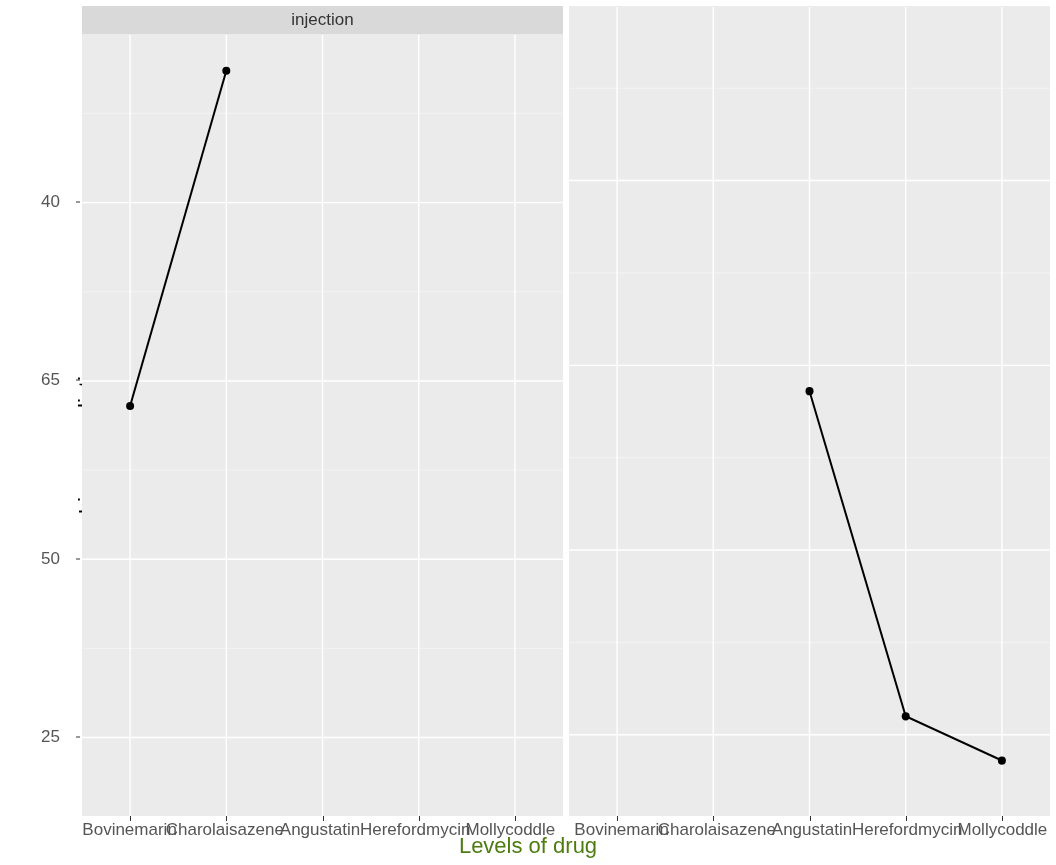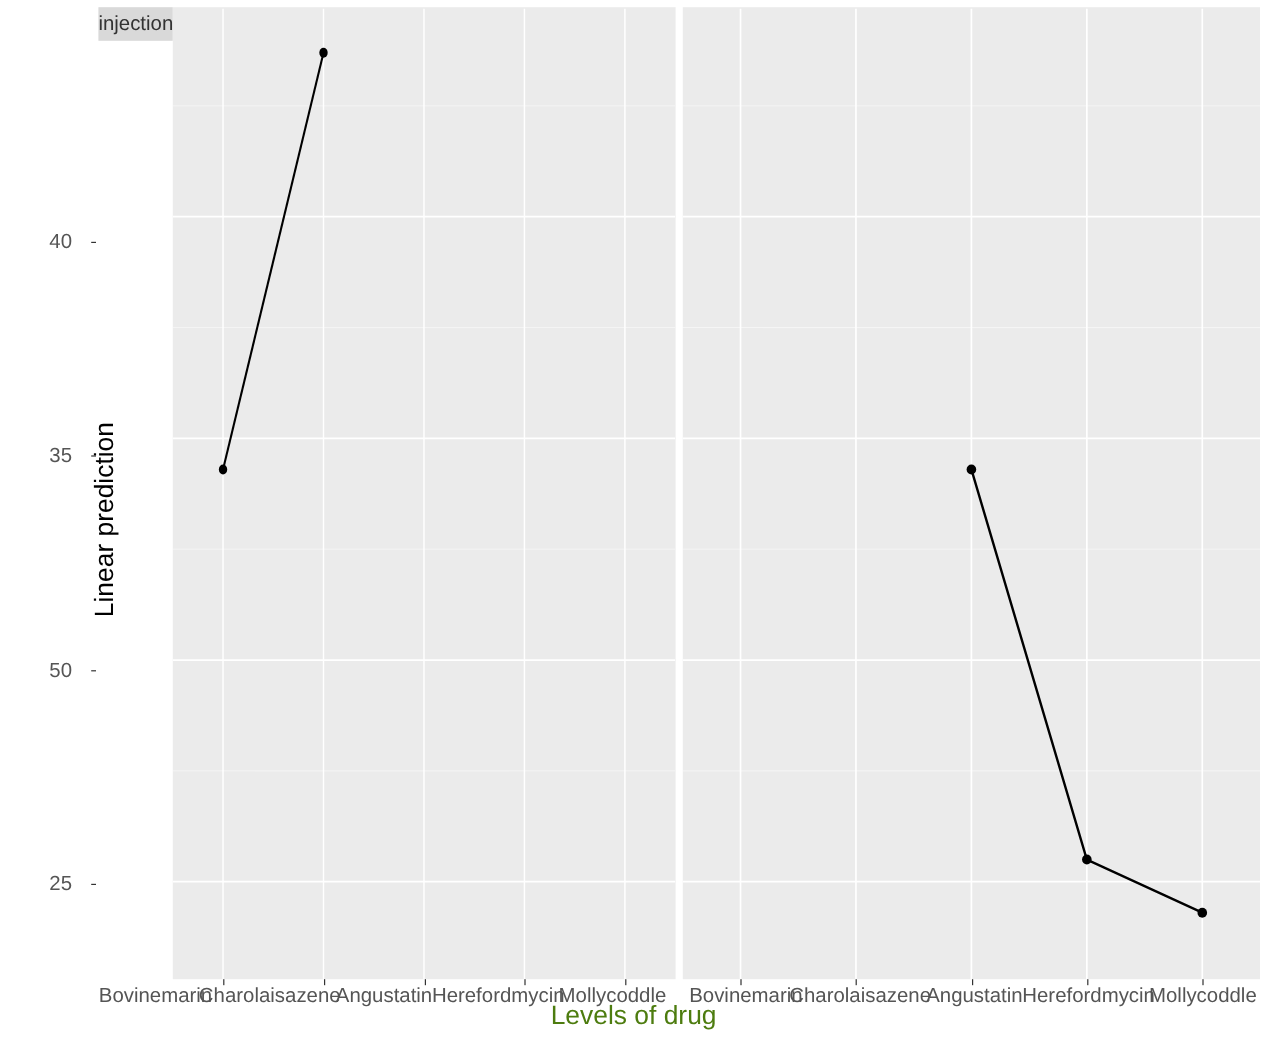--- a/index.html
+++ b/index.html
@@ -57,21 +57,21 @@
     left: 82px;
     top: 6px;
     width: 968px;
     height: 810px;
     display: flex;
     gap: 6px;
   }
   .facet {
     flex: 1 1 0;
     display: flex;
-    flex-direction: row;
+    flex-direction: column;
     position: relative;
   }
   .strip {
     background: #d9d9d9;
     color: #333;
     font-size: 17px;
     height: 28px;
     display: flex;
     align-items: center;
     justify-content: center;
@@ -132,21 +132,21 @@
 <body>
 
 <div class="chart">
 
   <div class="y-axis-title">Linear prediction</div>
   <div class="x-axis-title">Levels of drug</div>
 
   <div class="y-tick-label" style="top:201.8px">40</div>
   <div class="y-tick-mark" style="top:201.8px"></div>
 
-  <div class="y-tick-label" style="top:380.4px">35</div>
+  <div class="y-tick-label" style="top:380.4px">65</div>
   <div class="y-tick-mark" style="top:380.4px"></div>
 
   <div class="y-tick-label" style="top:558.9px">50</div>
   <div class="y-tick-mark" style="top:558.9px"></div>
 
   <div class="y-tick-label" style="top:737.4px">25</div>
   <div class="y-tick-mark" style="top:737.4px"></div>
 
   <div class="panels">
 

